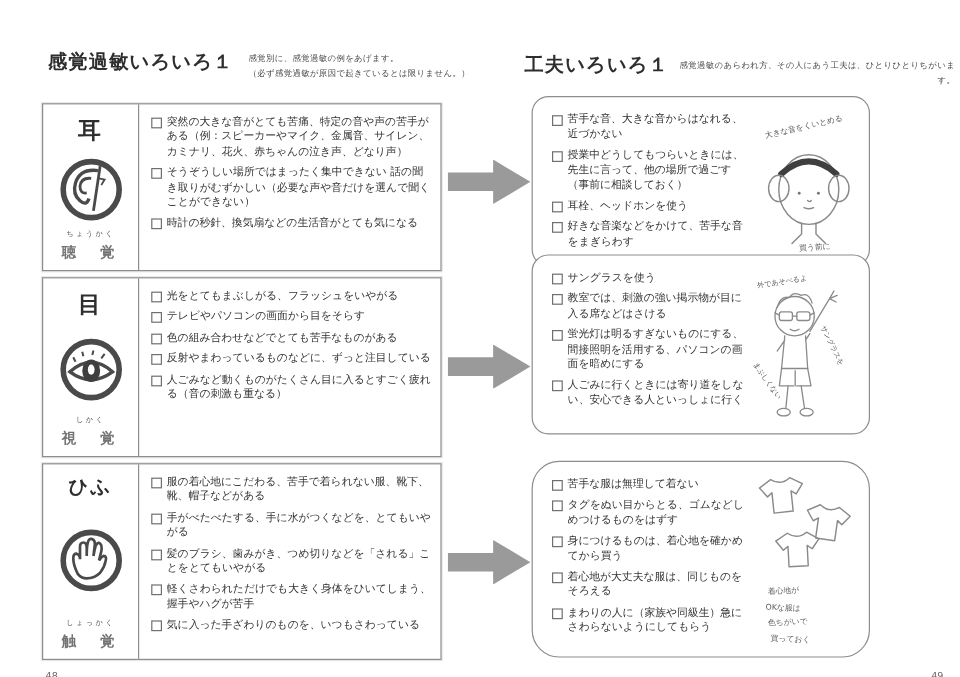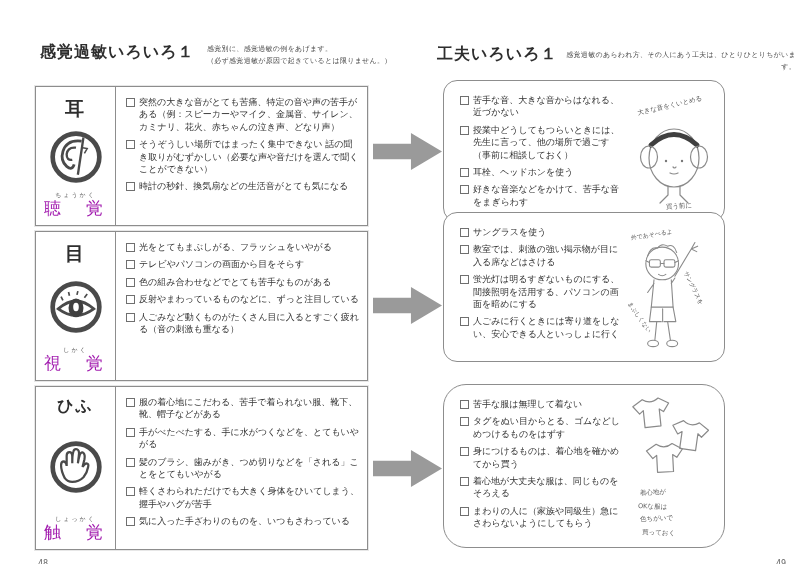--- a/index.html
+++ b/index.html
@@ -11,21 +11,21 @@
   .pg-num{position:absolute;bottom:12px;font-size:8px;color:#666;}
   
   .lbox{position:absolute;left:35px;width:333px;border:1px solid #8d8d8d;box-shadow:0 0 0 1px #e7e7e7;
         background:#fff;display:flex;box-sizing:border-box;}
   .sense-col{width:80px;flex:none;border-right:1px solid #8d8d8d;display:flex;flex-direction:column;
              align-items:center;justify-content:space-between;padding:9px 0 8px 0;box-sizing:border-box;}
   .sense-kanji{font-size:19px;font-weight:bold;color:#2e2e2e;letter-spacing:2px;}
   .sense-icon svg{display:block;}
   .sense-label{text-align:center;line-height:1;}
   .sense-reading{display:block;font-size:6px;color:#555;letter-spacing:2px;margin-bottom:2px;}
-  .sense-name{font-size:17px;font-weight:normal;color:#a21caf;letter-spacing:4px;}
+  .sense-name{font-size:12px;font-weight:bold;color:#737373;letter-spacing:4px;}
   
   .items{flex:1;padding:9px 6px 6px 10px;display:flex;flex-direction:column;gap:5px;
          font-size:9px;line-height:1.38;color:#333;box-sizing:border-box;}
   .item{display:flex;}
   .cb{width:7px;height:7px;border:1px solid #6f6f6f;background:#fff;flex:none;margin:2px 4px 0 0;}
   .txt{flex:1;}
   
   .arrow{position:absolute;left:373px;width:69px;height:37px;background:#9a9a9a;
          clip-path:polygon(0 29%,55% 29%,55% 0,100% 50%,55% 100%,55% 71%,0 71%);}
   

